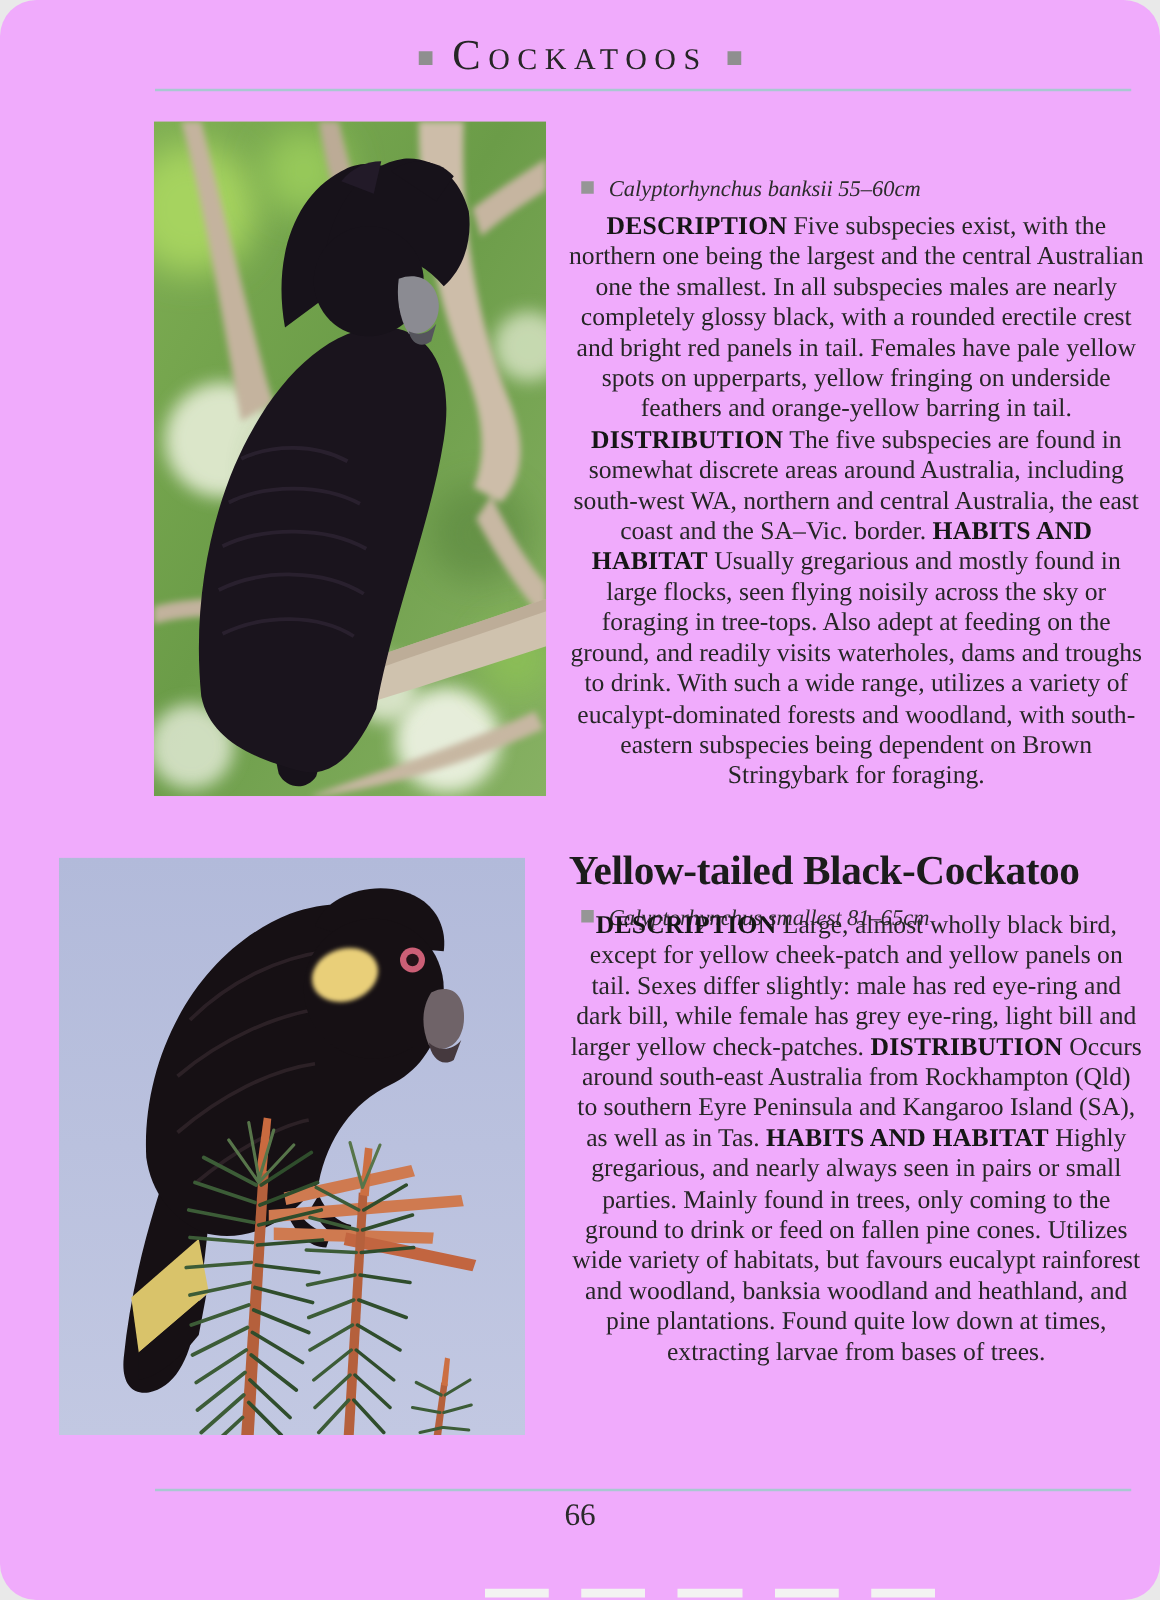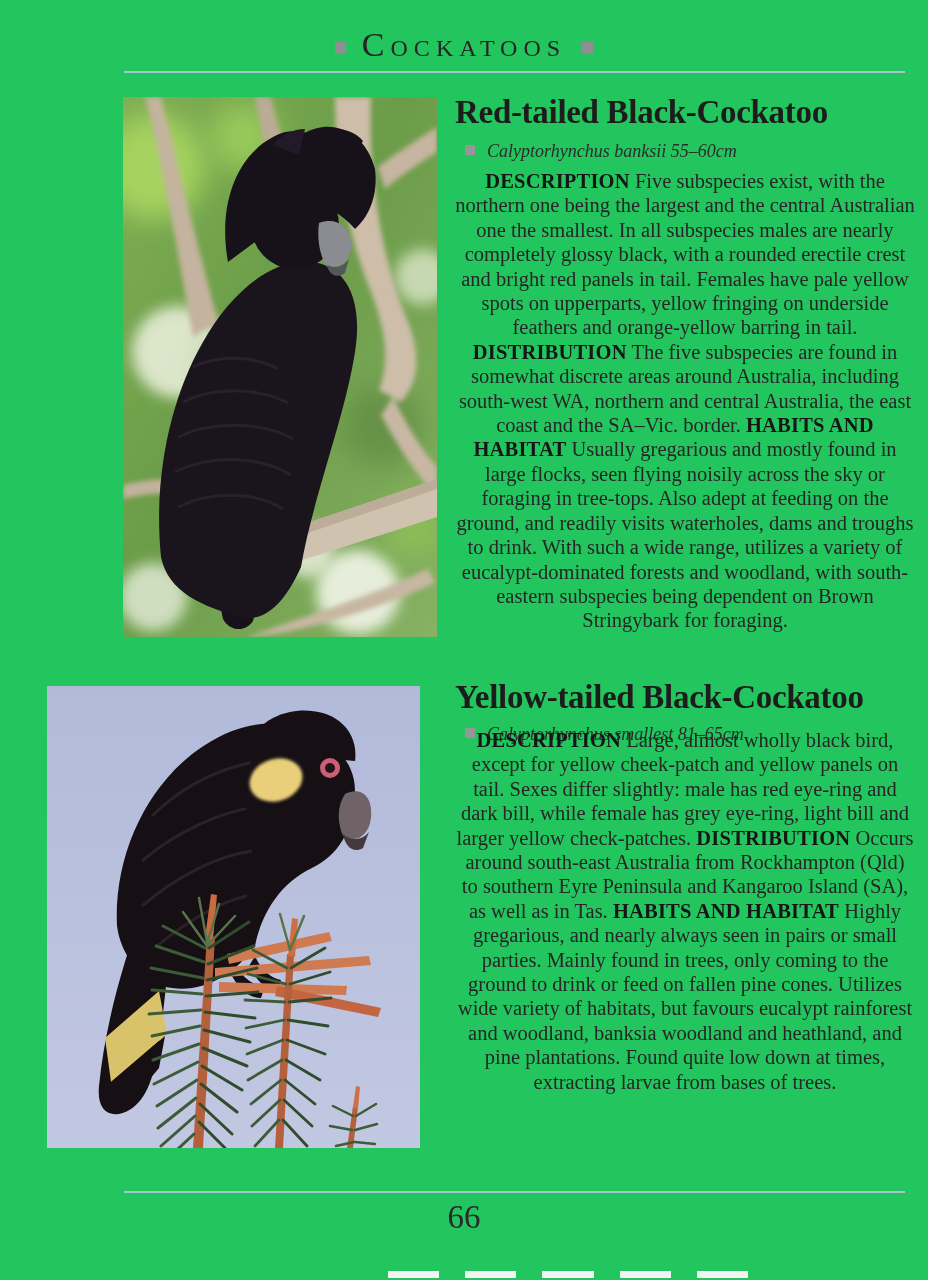--- a/index.html
+++ b/index.html
@@ -1,19 +1,19 @@
 <!DOCTYPE html>
 <html><head>
 <meta charset="utf-8">
 <style>
   html,body{margin:0;padding:0;background:#e9e9e9;}
   .page{
     position:relative;width:928px;height:1280px;margin:0 auto;
-    background:#22c55e;overflow:hidden;
-    font-family:"Liberation Serif","DejaVu Serif",serif;color:#222;
+    background:#f0abfc;overflow:hidden;
+    font-family:"Liberation Serif","DejaVu Serif",serif;color:#222;border-radius:29px;
   }
   .runhead{
     position:absolute;top:26px;left:0;width:100%;text-align:center;
     font-size:34px;letter-spacing:6px;color:#262626;
     font-variant:small-caps;
   }
   .sq{display:inline-block;width:11px;height:11px;background:#8f8f8f;vertical-align:3px;}
   .runhead .sq{margin:0 16px;}
   .rule{position:absolute;left:124px;width:781px;height:2px;background:#a9c7d1;}
   .rule.top{top:71px;}
@@ -33,21 +33,21 @@
   .species .sq{width:10px;height:10px;margin-right:12px;background:#969696;vertical-align:2px;}
   .body-text{
     position:absolute;left:455px;width:460px;
     font-size:20.5px;line-height:24.4px;color:#262626;text-align:center;
   }
   .body-text b{font-weight:bold;color:#161616;letter-spacing:0.2px;}
   .t1{top:94px;} .s1{top:141px;} .b1{top:169px;}
   .t2{top:679px;} .s2{top:724px;} .b2{top:728px;}
   .pagenum{
     position:absolute;top:1199px;left:0;width:100%;text-align:center;
-    font-size:33px;color:#2a2a2a;
+    font-size:25px;color:#2a2a2a;
   }
   .bleed{position:absolute;top:1271px;left:388px;width:360px;height:7px;display:flex;gap:26px;}
   .bleed i{flex:1;background:#f3f3f2;}
 </style>
 </head>
 <body>
 
 <div class="page">
 
   <div class="runhead">
@@ -125,21 +125,20 @@
         <path d="M150,48 C158,38 170,32 182,32 L176,58 Z" fill="#221a28"></path>
 
         <circle cx="172" cy="128" r="44" fill="#17121a"></circle>
 
         <path d="M196,126 C212,120 226,128 228,146 C229,162 218,172 204,170 C196,158 194,140 196,126 Z" fill="#8b8b92"></path>
         <path d="M204,168 C212,172 220,170 226,162 L222,176 C214,182 206,178 204,168 Z" fill="#55555c"></path>
       </g>
     </svg>
   </div>
 
-  <div class="entry-title t1">Red-tailed Black-Cockatoo</div>
   <div class="species s1">
     <span class="sq"></span><span>Calyptorhynchus banksii</span>&nbsp;<span>55–60cm</span>
   </div>
   <div class="body-text b1">
     <b>DESCRIPTION</b><span> Five subspecies exist, with the northern one being the largest and the central Australian one the smallest. In all subspecies males are nearly completely glossy black, with a rounded erectile crest and bright red panels in tail. Females have pale yellow spots on upperparts, yellow fringing on underside feathers and orange-yellow barring in tail. </span><b>DISTRIBUTION</b><span> The five subspecies are found in somewhat discrete areas around Australia, including south-west WA, northern and central Australia, the east coast and the SA–Vic. border. </span><b>HABITS AND HABITAT</b><span> Usually gregarious and mostly found in large flocks, seen flying noisily across the sky or foraging in tree-tops. Also adept at feeding on the ground, and readily visits waterholes, dams and troughs to drink. With such a wide range, utilizes a variety of eucalypt-dominated forests and woodland, with south-eastern subspecies being dependent on Brown Stringybark for foraging.</span>
   </div>
 
   <div class="photo photo2">
     <svg width="373" height="462" viewBox="0 0 373 462" xmlns="http://www.w3.org/2000/svg">
       <defs>

